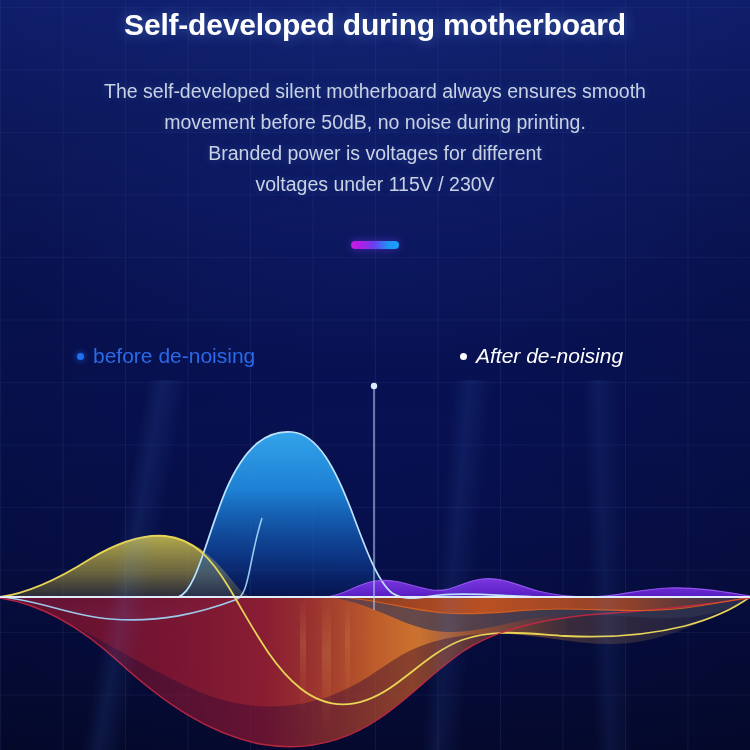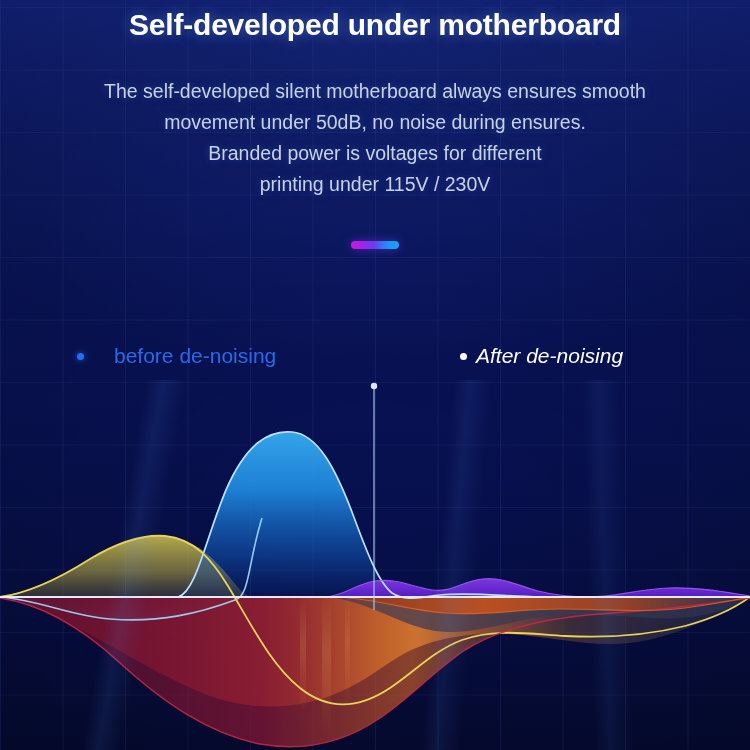--- a/index.html
+++ b/index.html
@@ -93,21 +93,21 @@
     align-items: center;
     font-size: 21px;
     white-space: nowrap;
   }
   .legend .dot {
     width: 7px; height: 7px;
     border-radius: 50%;
     margin-right: 9px;
     flex: 0 0 auto;
   }
-  .legend-before { left: 77px; top: 344px; color: #2a6ae8; gap: 21px; }
+  .legend-before { left: 77px; top: 344px; color: #2a6ae8; }
   .legend-before .dot { background: #1f6ff0; box-shadow: 0 0 6px rgba(40,110,250,0.8); }
   .legend-after  { left: 460px; top: 344px; color: #ffffff; font-style: italic; }
   .legend-after .dot { background: #ffffff; }
 
   
   .chart {
     position: absolute;
     left: 0; top: 378px;
     width: 750px; height: 372px;
   }
@@ -118,27 +118,27 @@
   .axis-line   { stroke: #e3ecfb; stroke-width: 2; }
 </style>
 </head>
 <body>
 
 <div id="page">
 
   <div class="grid"></div>
   <div class="vignette"></div>
 
-  <div class="title">Self-developed under motherboard</div>
+  <div class="title">Self-developed during motherboard</div>
 
   <div class="subtitle">
     <div>The self-developed silent motherboard always ensures smooth</div>
-    <div>movement under 50dB, no noise during ensures.</div>
+    <div>movement before 50dB, no noise during printing.</div>
     <div>Branded power is voltages for different</div>
-    <div>printing under 115V / 230V</div>
+    <div>voltages under 115V / 230V</div>
   </div>
 
   <div class="divider"></div>
 
   <div class="legend legend-before">
     <span class="dot"></span>
     <span>before de-noising</span>
   </div>
 
   <div class="legend legend-after">

